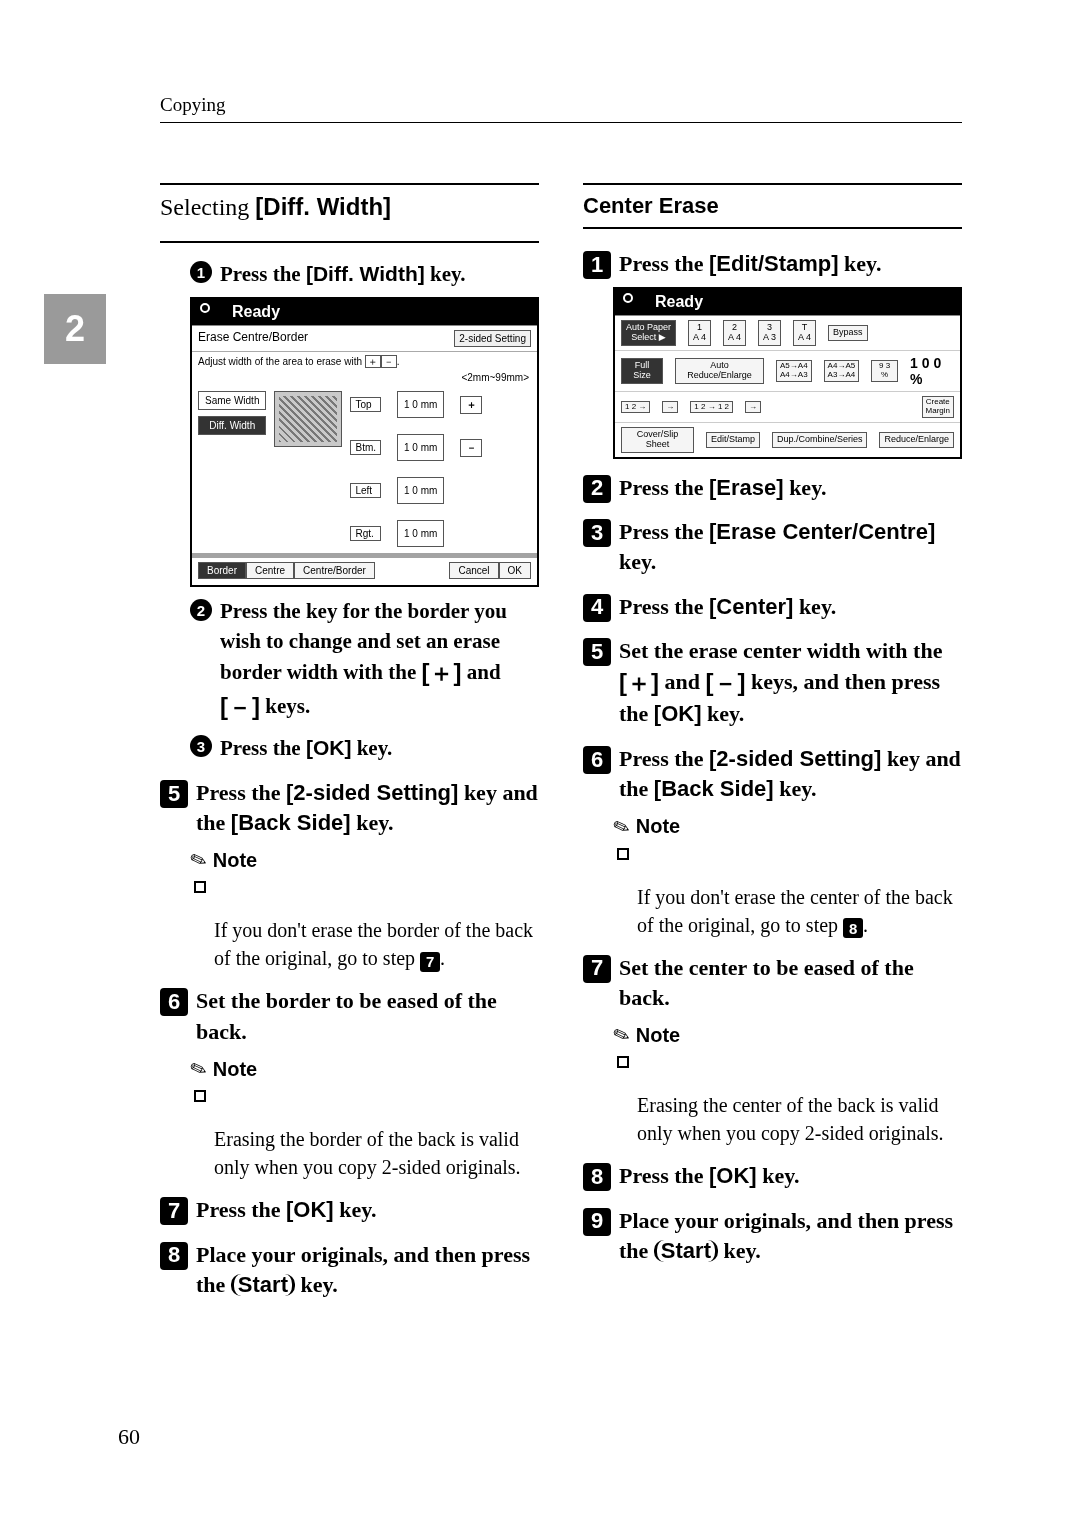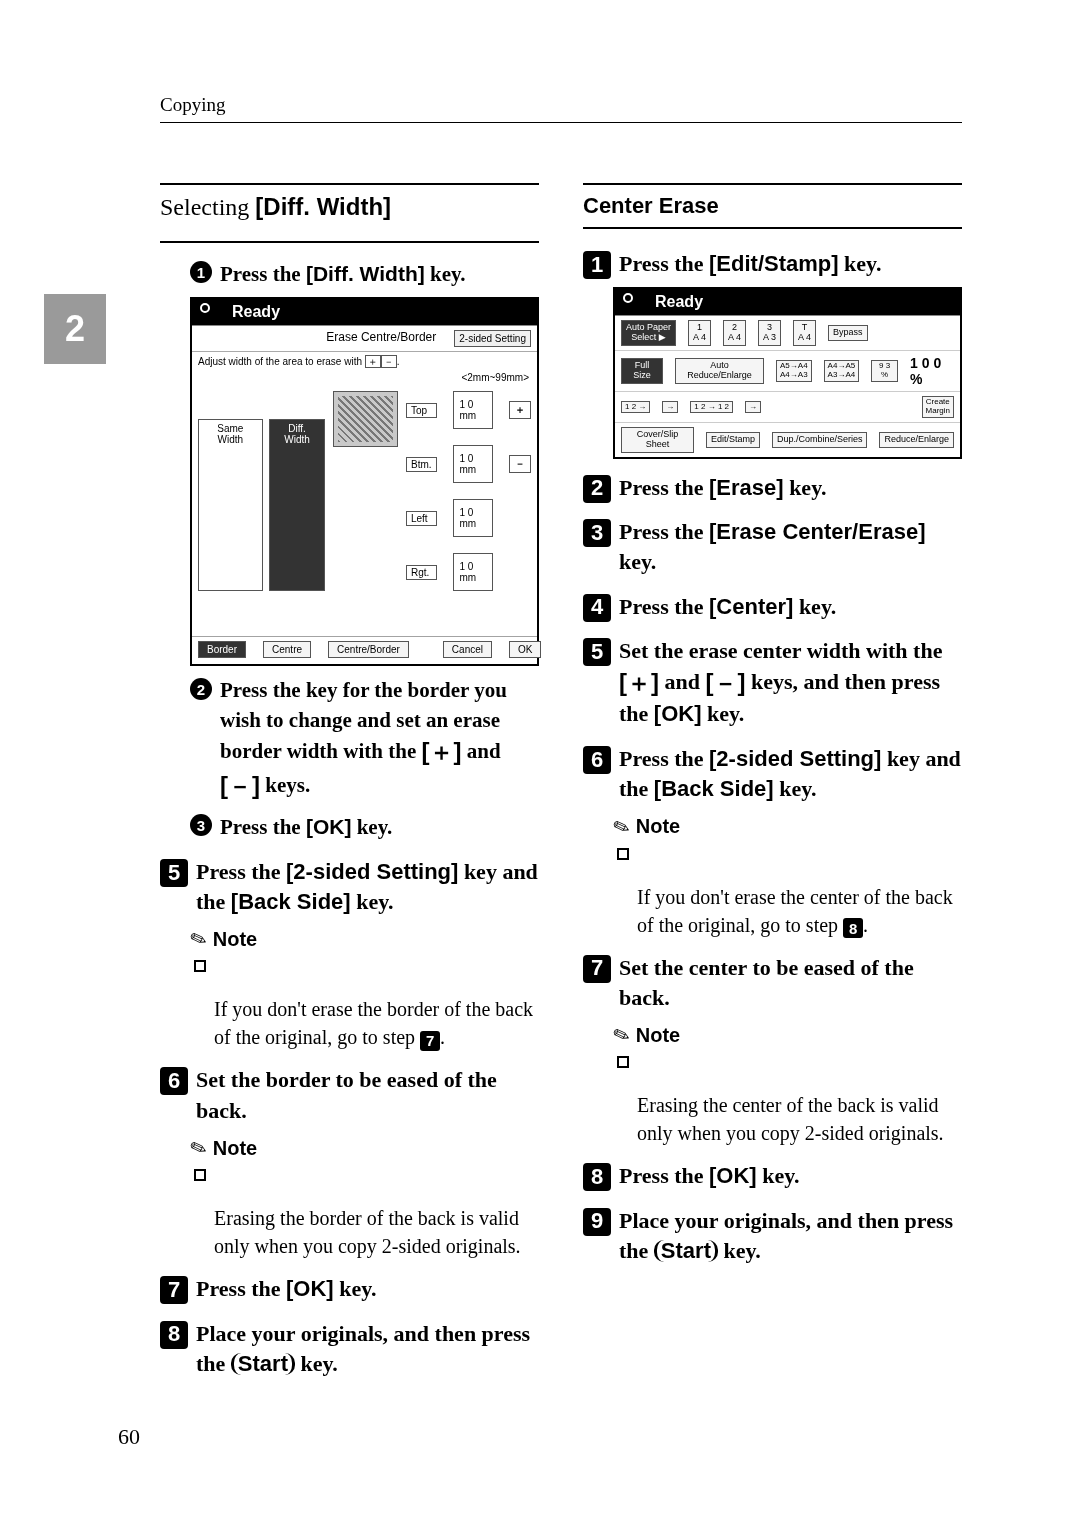--- a/index.html
+++ b/index.html
@@ -201,21 +201,21 @@
     color: #fff;
     font-weight: 700;
     font-size: 16px;
   }
   .panel-title .dot {
     width: 10px; height: 10px; border-radius: 50%;
     border: 2px solid #fff;
   }
   .erase-top {
     display: flex;
-    justify-content: flex-end;
+    justify-content: space-between;
     padding: 4px 6px;
     border-bottom: 1px solid #aaa;
   }
   .erase-top .btn2 {
     border: 1px solid #555;
     padding: 2px 4px;
     font-size: 10px;
     background: #f0f0f0;
     margin-left: 18px;
   }
@@ -224,23 +224,22 @@
     font-size: 10px;
   }
   .erase-body {
     display: flex;
     padding: 6px;
     gap: 8px;
     align-items: stretch;
   }
   .erase-left {
     display: flex;
-    flex-direction: row;
+    flex-direction: column;
     gap: 6px;
-    margin-top: 28px;
   }
   .erase-left .opt {
     border: 1px solid #555;
     padding: 3px 6px;
     font-size: 10px;
     text-align: center;
   }
   .erase-left .opt.sel { background: #333; color: #fff; }
   .erase-center {
     width: 68px;
@@ -260,24 +259,23 @@
     grid-template-columns: auto auto auto;
     gap: 16px;
     align-items: center;
     font-size: 10px;
   }
   .erase-right .lbl { border: 1px solid #555; padding: 1px 4px; }
   .erase-right .val { border: 1px solid #555; padding: 7px 6px; }
   .erase-right .pm { border: 1px solid #555; width: 22px; text-align: center; padding: 1px 0; font-weight: 700; }
   .erase-foot {
     display: flex;
-    gap: 17px;
+    gap: 0;
     padding: 4px 6px 6px;
-    border-top: 1px solid #a3a3a3;
-    margin-top: 39px;
+    border-top: 5px solid #a3a3a3;
   }
   .erase-foot .tab, .erase-foot .btn3 {
     border: 1px solid #555;
     padding: 2px 8px;
     font-size: 10px;
     flex: 0 0 auto;
     background: #f5f5f5;
   }
   .erase-foot .sel { background: #333; color: #fff; }
   .erase-foot .spacer { flex: 1; }
@@ -495,21 +493,21 @@
           <div class="chip">Reduce/Enlarge</div>
         </div>
       </div>
 
       <div class="step">
         <span class="big-badge">2</span>
         <div class="body"><span>Press the </span><span class="ui">[Erase]</span><span> key.</span></div>
       </div>
       <div class="step">
         <span class="big-badge">3</span>
-        <div class="body"><span>Press the </span><span class="ui">[Erase Center/Erase]</span><span> key.</span></div>
+        <div class="body"><span>Press the </span><span class="ui">[Erase Center/Centre]</span><span> key.</span></div>
       </div>
       <div class="step">
         <span class="big-badge">4</span>
         <div class="body"><span>Press the </span><span class="ui">[Center]</span><span> key.</span></div>
       </div>
       <div class="step">
         <span class="big-badge">5</span>
         <div class="body">
           <span>Set the erase center width with the </span><span class="plusminus">[＋]</span><span> and </span><span class="plusminus">[－]</span><span> keys, and then press the </span><span class="ui">[OK]</span><span> key.</span>
         </div>

